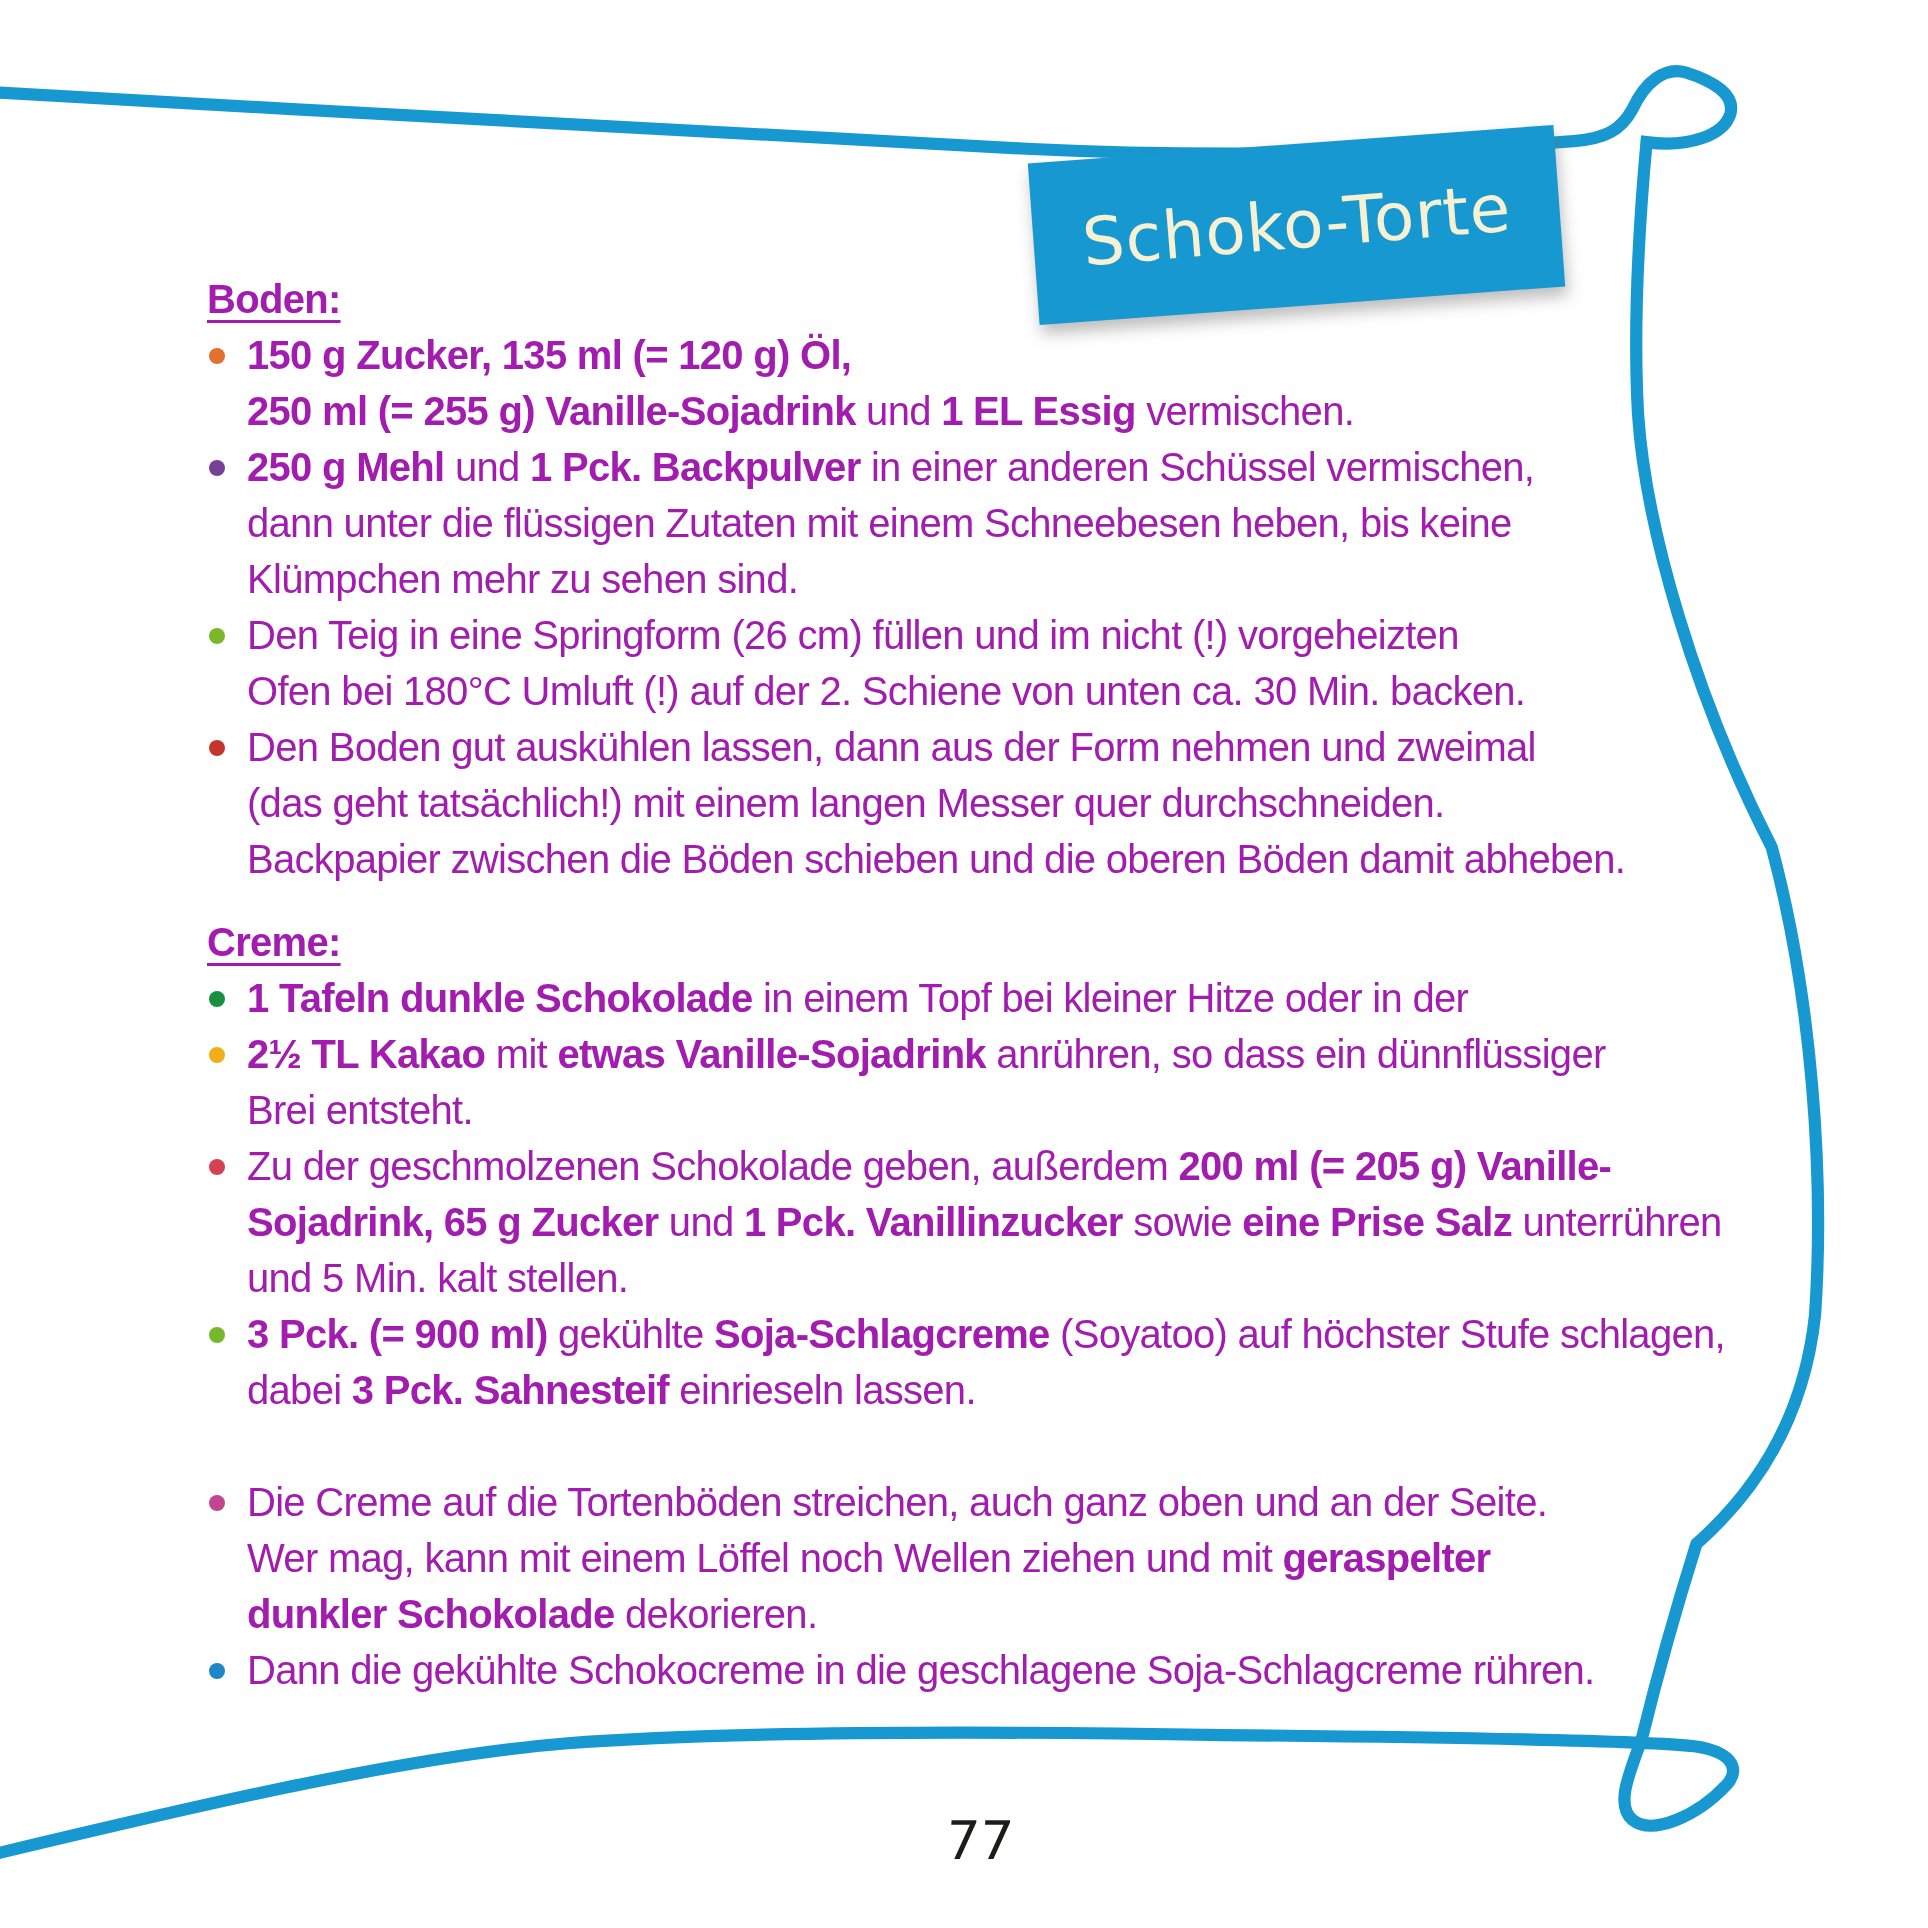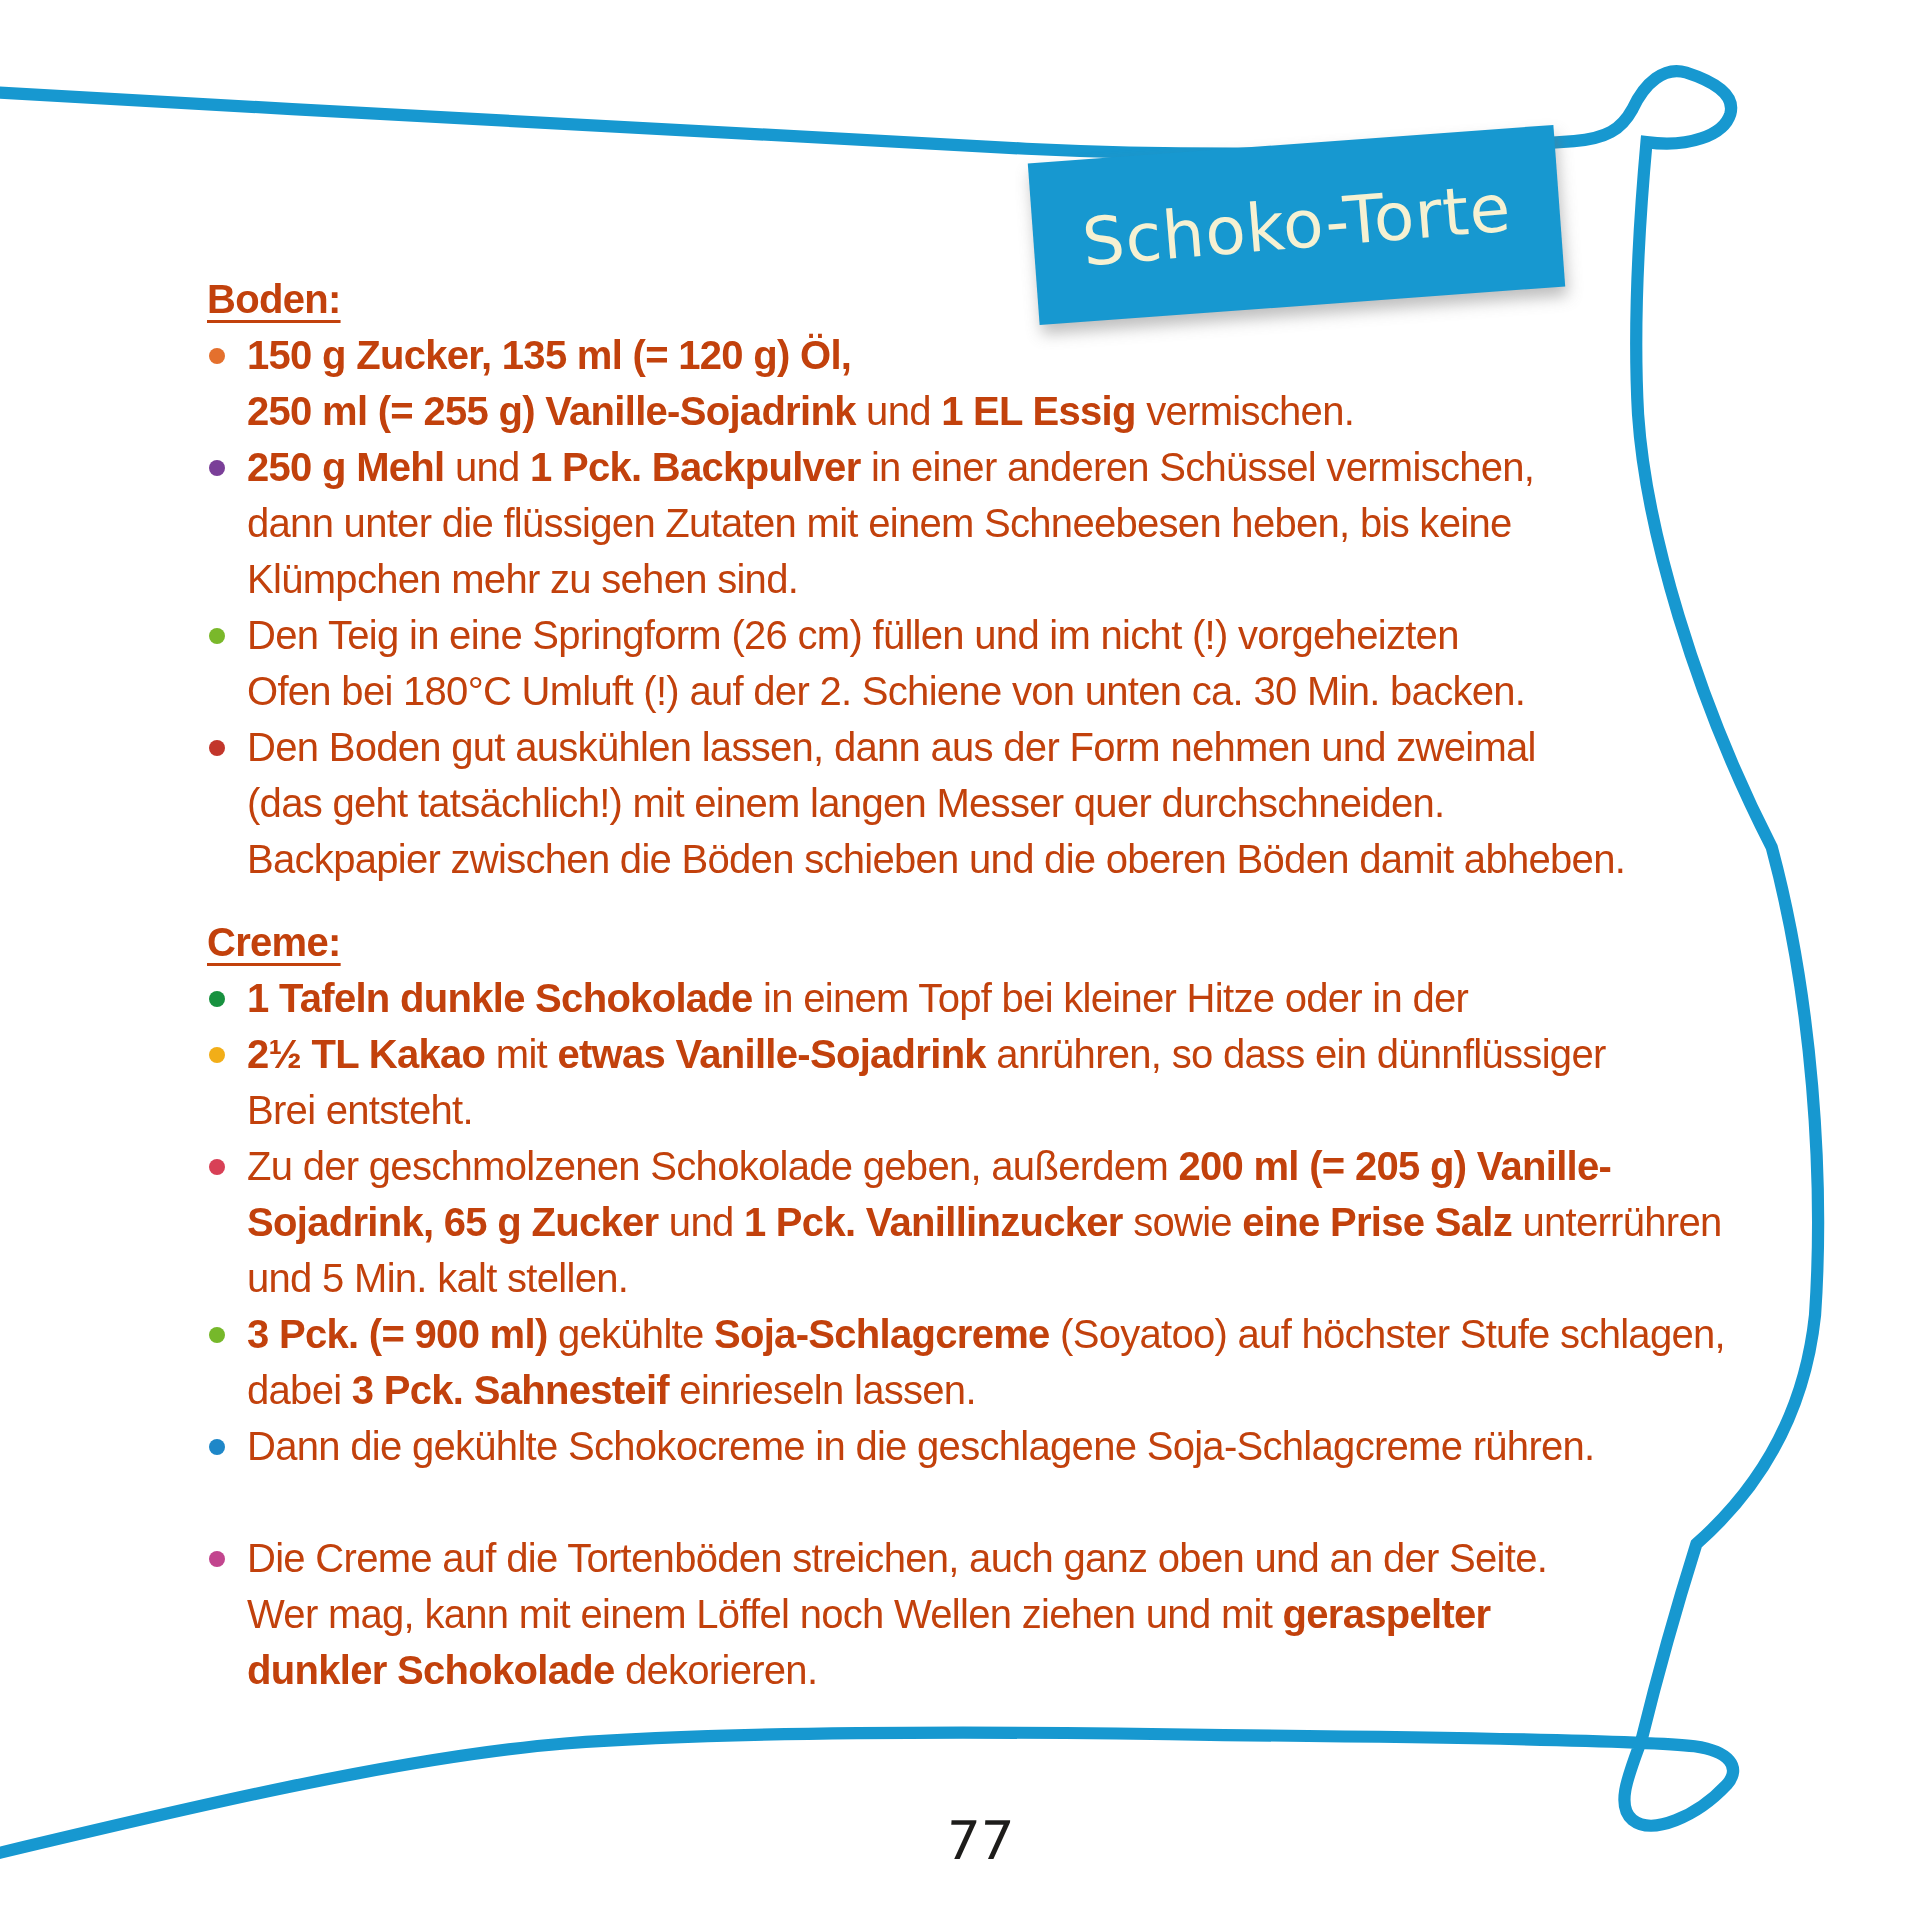--- a/index.html
+++ b/index.html
@@ -80,21 +80,21 @@
          C 1851 1877, 1836 1860, 1800 1855
          C 1740 1848, 1500 1845, 1300 1843
          C 1000 1838, 760 1840, 600 1852
          C 420 1867, 180 1925, -8 1970" stroke="#1798d0" stroke-width="13" stroke-linecap="round"></path>
   </svg>
 
   <div class="banner" style="background: rgb(23, 152, 208);">
     <span style="color: rgb(246, 241, 210);">Schoko-Torte</span>
   </div>
 
-  <div class="content" style="color: #c2410c;">
+  <div class="content" style="color: #a21caf;">
       <div class="heading">Boden:</div>
       <div class="item">
         <span class="bullet" style="background: rgb(228, 112, 45);"></span>
         <div class="itext"><span class="b">150 g Zucker, 135 ml (= 120 g) Öl,</span><br><span class="b">250 ml (= 255 g) Vanille-Sojadrink</span><span> und </span><span class="b">1 EL Essig</span><span> vermischen.</span></div>
       </div>
       <div class="item">
         <span class="bullet" style="background: rgb(122, 63, 152);"></span>
         <div class="itext"><span class="b">250 g Mehl</span><span> und </span><span class="b">1 Pck. Backpulver</span><span> in einer anderen Schüssel vermischen,</span><br><span>dann unter die flüssigen Zutaten mit einem Schneebesen heben, bis keine</span><br><span>Klümpchen mehr zu sehen sind.</span></div>
       </div>
       <div class="item">
@@ -115,26 +115,26 @@
         <div class="itext"><span class="b">2½ TL Kakao</span><span> mit </span><span class="b">etwas Vanille-Sojadrink</span><span> anrühren, so dass ein dünnflüssiger</span><br><span>Brei entsteht.</span></div>
       </div>
       <div class="item">
         <span class="bullet" style="background: rgb(216, 64, 86);"></span>
         <div class="itext"><span>Zu der geschmolzenen Schokolade geben, außerdem </span><span class="b">200 ml (= 205 g) Vanille-</span><br><span class="b">Sojadrink, 65 g Zucker</span><span> und </span><span class="b">1 Pck. Vanillinzucker</span><span> sowie </span><span class="b">eine Prise Salz</span><span> unterrühren</span><br><span>und 5 Min. kalt stellen.</span></div>
       </div>
       <div class="item">
         <span class="bullet" style="background: rgb(118, 184, 42);"></span>
         <div class="itext"><span class="b">3 Pck. (= 900 ml)</span><span> gekühlte </span><span class="b">Soja-Schlagcreme</span><span> </span><span class="i">(Soyatoo)</span><span> auf höchster Stufe schlagen,</span><br><span>dabei </span><span class="b">3 Pck. Sahnesteif</span><span> einrieseln lassen.</span></div>
       </div>
+      <div class="item spaced">
+        <span class="bullet" style="background: rgb(194, 69, 142);"></span>
+        <div class="itext"><span>Die Creme auf die Tortenböden streichen, auch ganz oben und an der Seite.</span><br><span>Wer mag, kann mit einem Löffel noch Wellen ziehen und mit </span><span class="b">geraspelter</span><br><span class="b">dunkler Schokolade</span><span> dekorieren.</span></div>
+      </div>
       <div class="item">
         <span class="bullet" style="background: rgb(30, 135, 200);"></span>
         <div class="itext"><span>Dann die gekühlte Schokocreme in die geschlagene Soja-Schlagcreme rühren.</span></div>
-      </div>
-      <div class="item spaced">
-        <span class="bullet" style="background: rgb(194, 69, 142);"></span>
-        <div class="itext"><span>Die Creme auf die Tortenböden streichen, auch ganz oben und an der Seite.</span><br><span>Wer mag, kann mit einem Löffel noch Wellen ziehen und mit </span><span class="b">geraspelter</span><br><span class="b">dunkler Schokolade</span><span> dekorieren.</span></div>
       </div>
     </div>
 
   <div class="pagenum">77</div>
 
 </div>
 
 
 </body></html>

